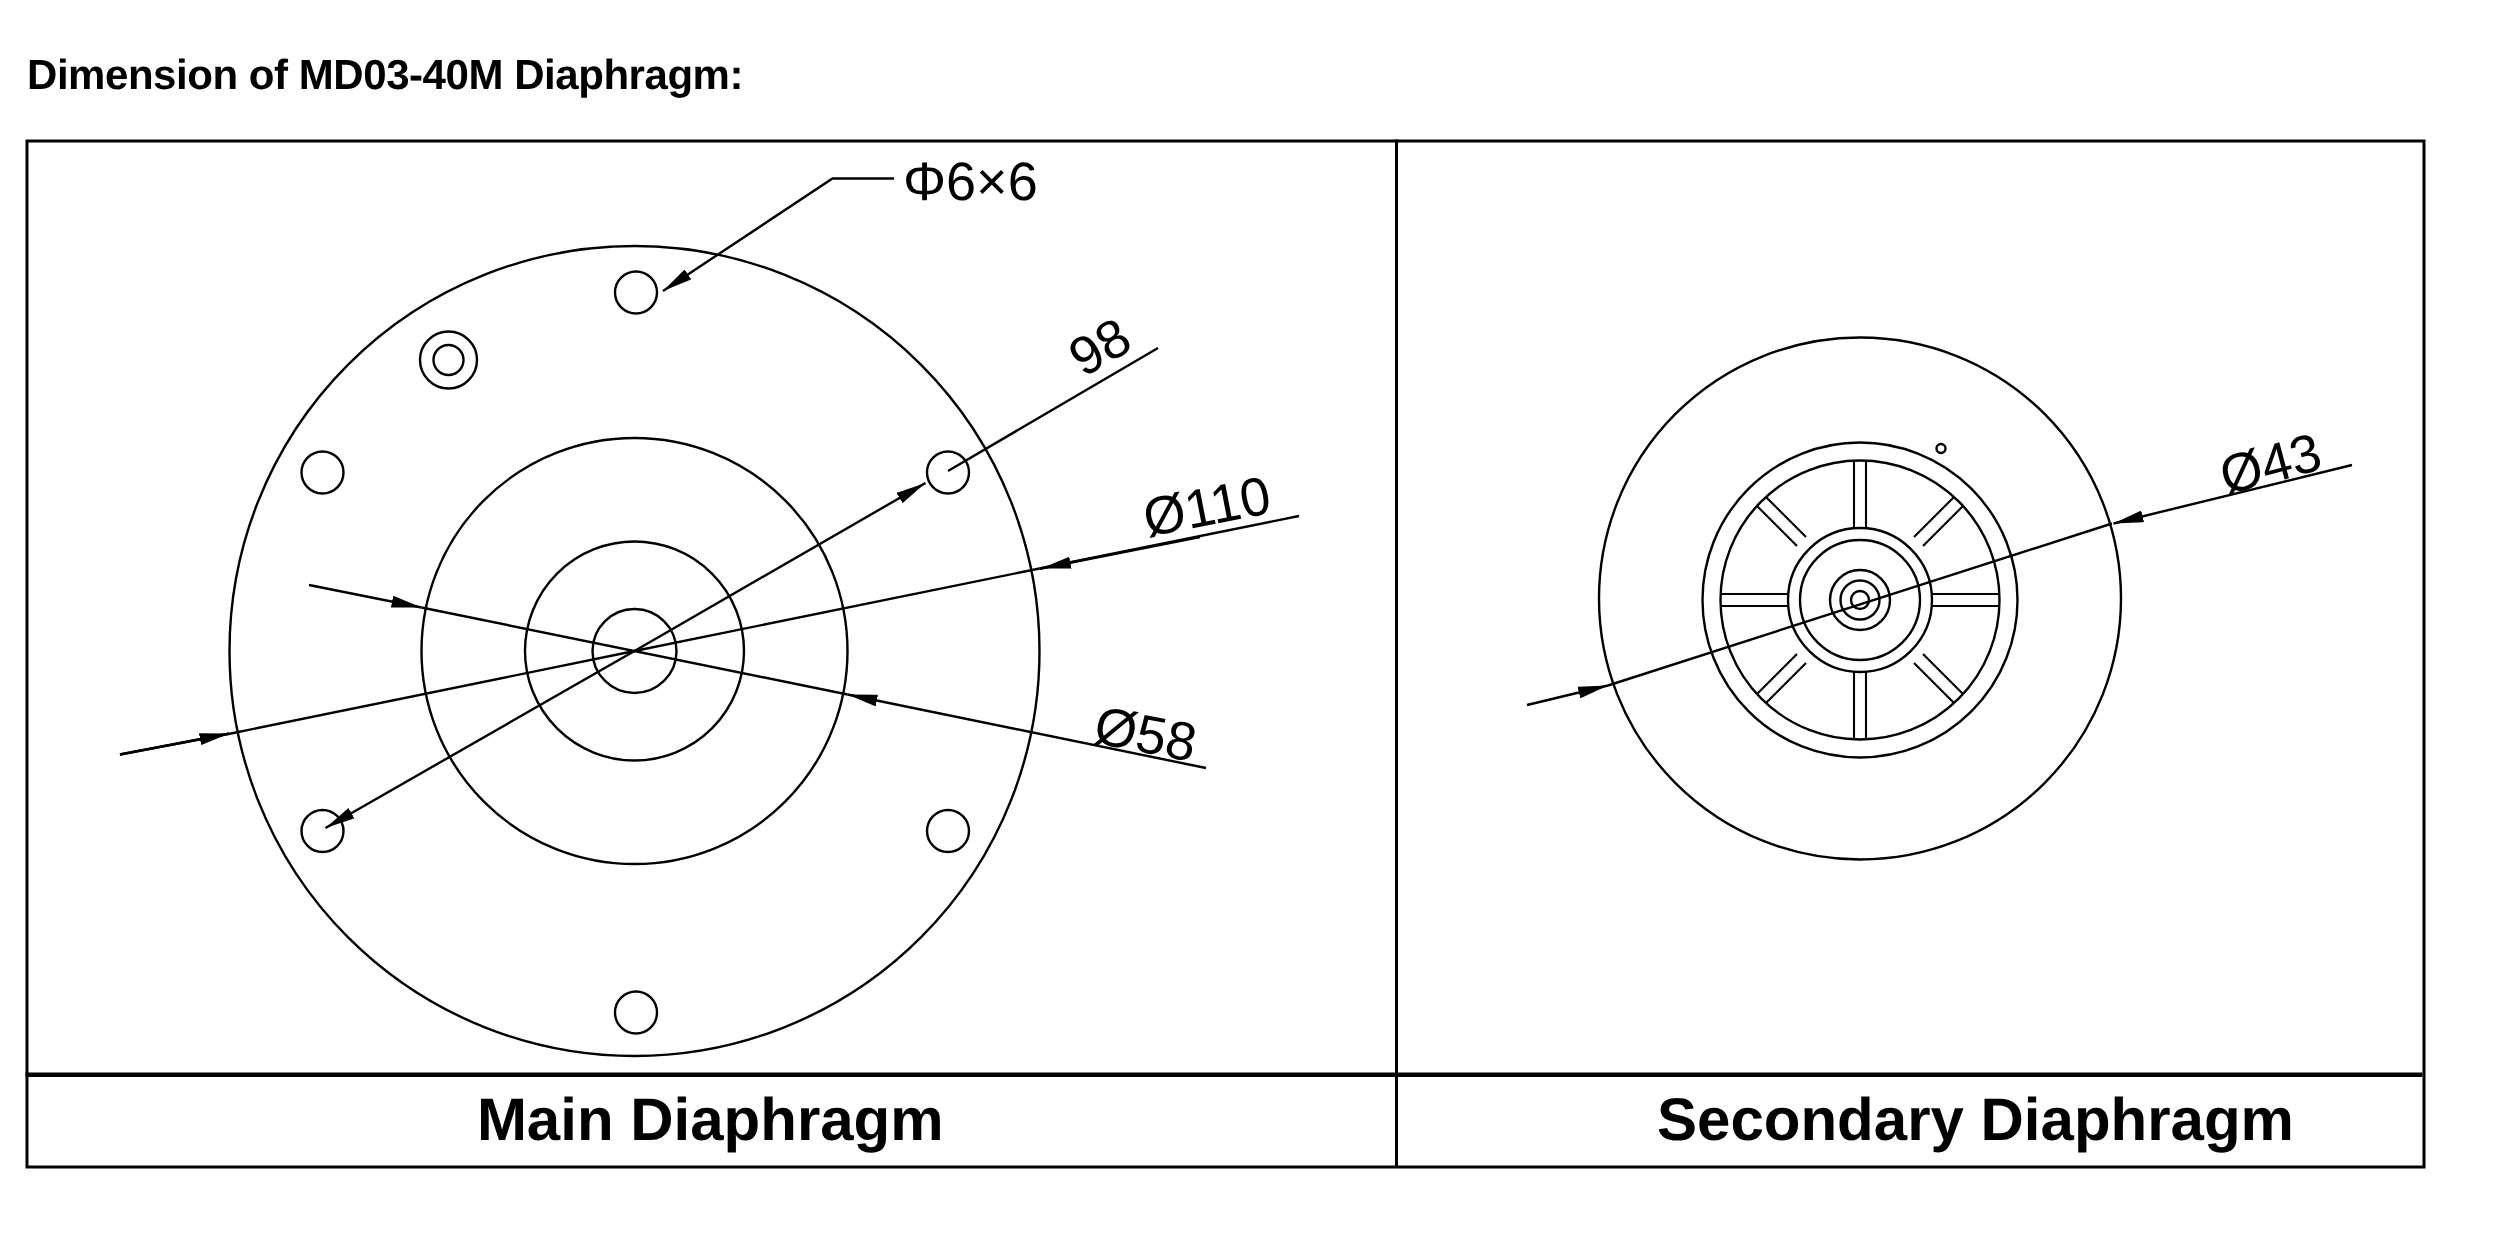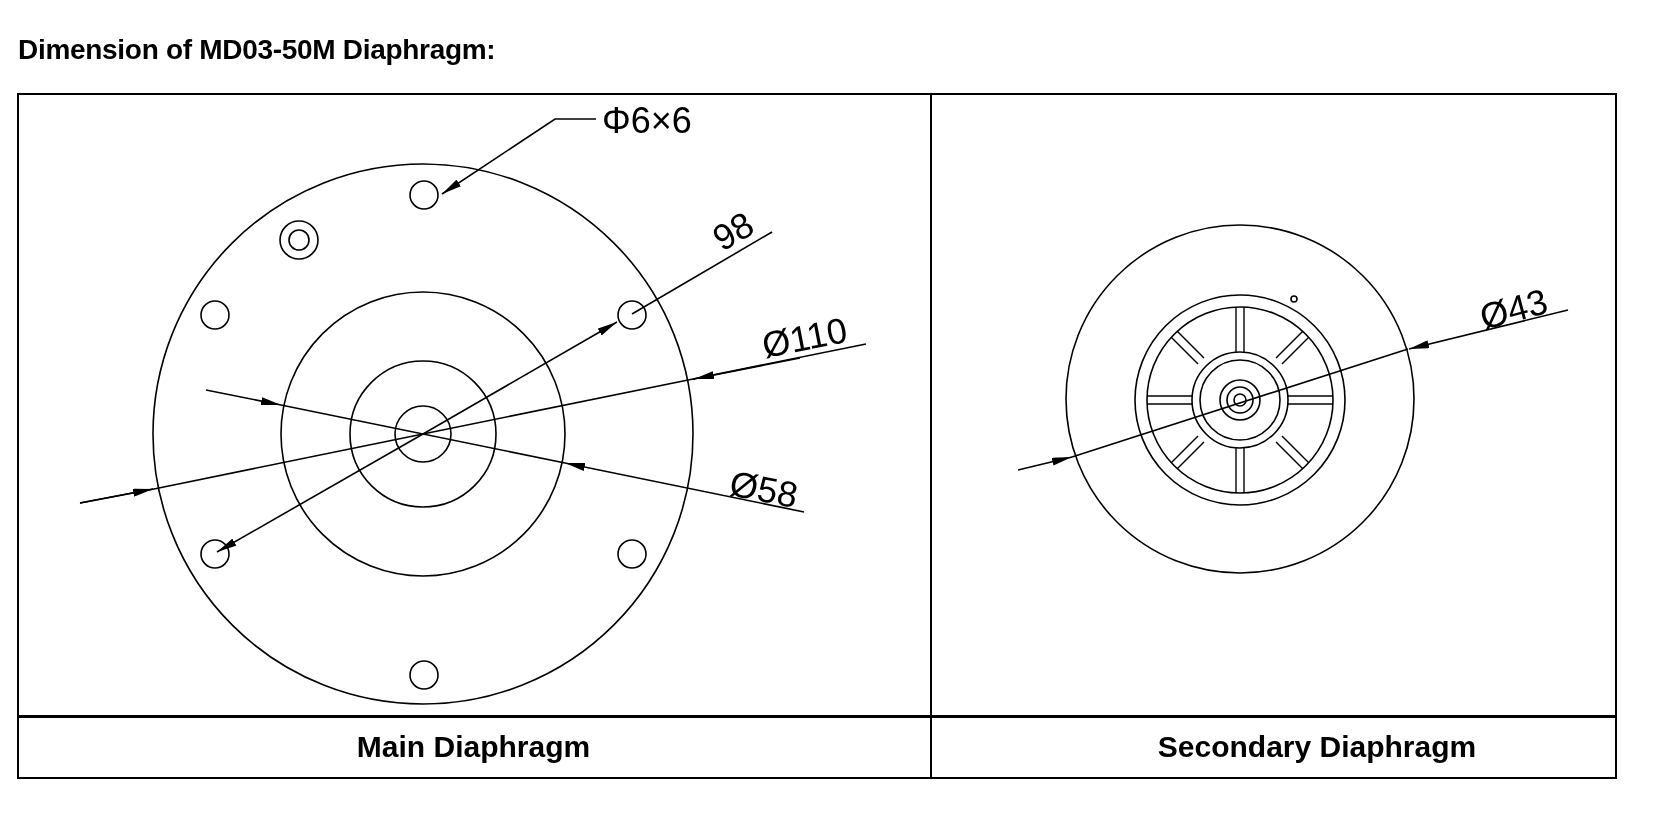--- a/index.html
+++ b/index.html
@@ -5,30 +5,30 @@
   html, body { margin:0; padding:0; background:#ffffff; }
   body { width:1668px; height:830px; position:relative; overflow:hidden;
          font-family:"Liberation Sans", sans-serif; color:#000; }
   .title { position:absolute; left:18px; top:34px; font-size:28px; font-weight:bold;
            letter-spacing:-0.3px; }
   .frame { position:absolute; left:17px; top:93px; width:1596px; height:682px;
            border:2.5px solid #000; box-sizing:content-box; }
   .vdiv { position:absolute; left:930px; top:93px; width:1.5px; height:685px; background:#000; }
   .hdiv { position:absolute; left:17px; top:715px; width:1598px; height:2.5px; background:#000; }
   .caption { position:absolute; top:717px; height:60px; display:flex; align-items:center;
-             justify-content:center; font-size:30px; font-weight:bold; }
+             justify-content:center; font-size:40px; font-weight:bold; }
   .cap-main { left:17px; width:913px; }
   .cap-sec { left:931px; width:772px; }
   svg.drawing { position:absolute; left:0; top:0; }
   svg text { font-family:"Liberation Sans", sans-serif; }
 </style>
 </head>
 <body>
 
-<div class="title">Dimension of MD03-50M Diaphragm:</div>
+<div class="title">Dimension of MD03-40M Diaphragm:</div>
 
 <div class="frame"></div>
 <div class="vdiv"></div>
 <div class="hdiv"></div>
 
 <div class="caption cap-main">Main Diaphragm</div>
 <div class="caption cap-sec">Secondary Diaphragm</div>
 
 <svg class="drawing" width="1668" height="830" viewBox="0 0 1668 830">
   <defs>

